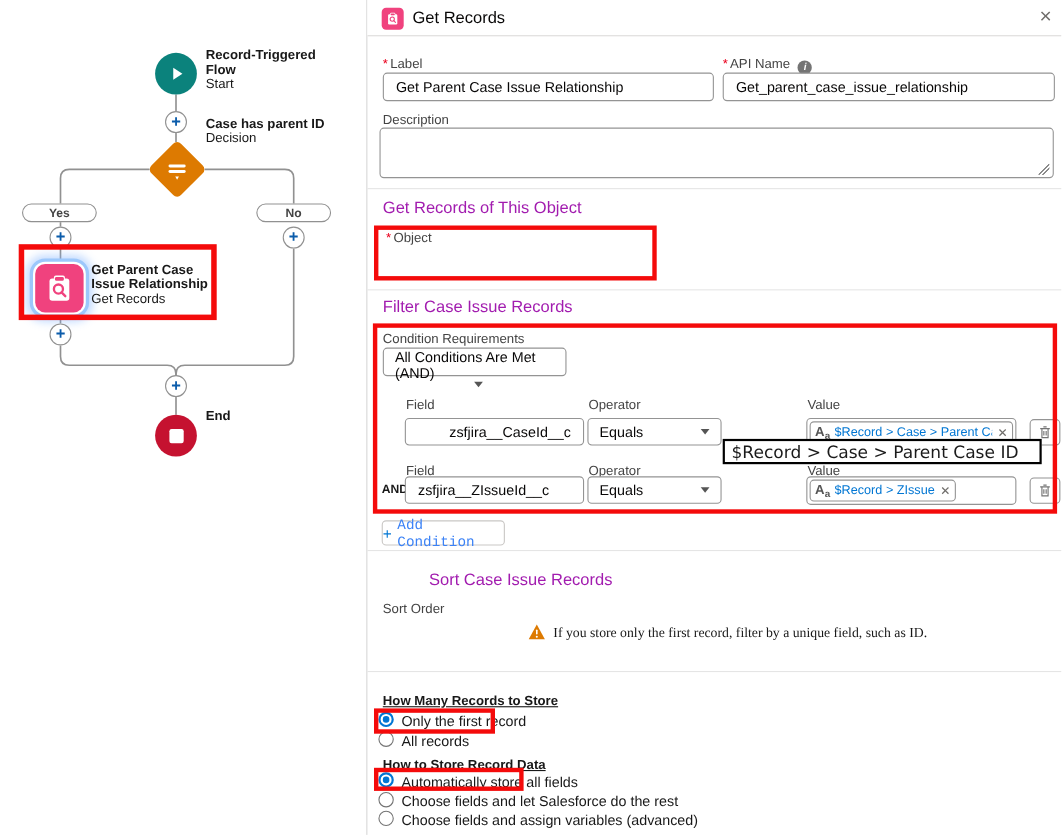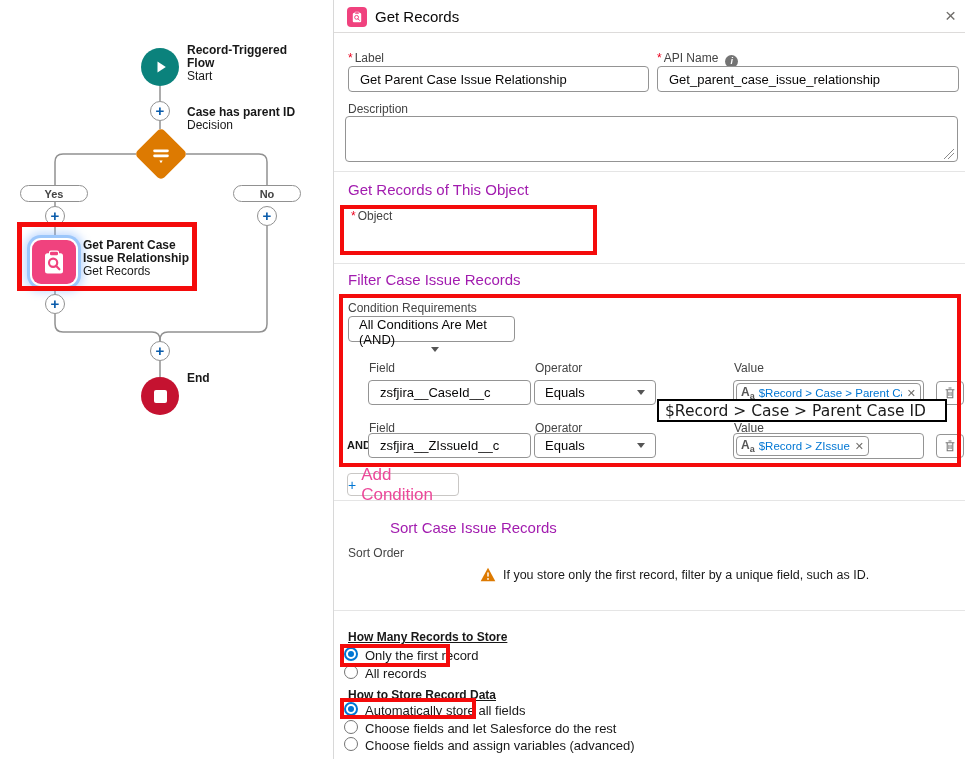--- a/index.html
+++ b/index.html
@@ -43,22 +43,22 @@
   .pill.fit{flex:0 1 auto;}
   .aa{font-size:12px;color:#555;font-weight:bold;flex:none;line-height:1;}
   .aa .sub{font-size:9px;vertical-align:-3px;font-weight:bold;}
   .pill-txt{font-size:11.5px;color:#0176D3;margin-left:4px;white-space:nowrap;overflow:hidden;}
   .pill-x{font-size:11px;color:#706E6B;margin-left:auto;padding-left:5px;cursor:pointer;flex:none;}
   .trash-btn{position:absolute;width:28px;height:24px;border:1px solid #949494;border-radius:4px;background:#fff;display:flex;align-items:center;justify-content:center;cursor:pointer;}
   .and-lbl{position:absolute;font-size:11px;font-weight:bold;color:#181818;}
   .tooltip{position:absolute;left:323px;top:399px;width:290px;height:23px;background:#fff;border:2px solid #000;z-index:40;display:flex;align-items:center;padding:0 6px;font-family:"DejaVu Sans",sans-serif;font-size:15.5px;color:#1a1a1a;white-space:nowrap;overflow:hidden;}
   .add-btn{position:absolute;left:13px;top:473px;width:112px;height:23px;border:1px solid #C9C7C5;border-radius:4px;background:#fff;display:flex;align-items:center;justify-content:center;gap:5px;cursor:pointer;}
   .add-btn .p{color:#0176D3;font-size:14px;line-height:1;}
-  .add-btn .l{color:#ec4899;font-size:17px;}
-  .warn-row{position:absolute;display:flex;align-items:flex-start;gap:7px;}
+  .add-btn .l{color:#3b82f6;font-size:13px;font-family:Liberation Mono, monospace;}
+  .warn-row{position:absolute;display:flex;align-items:flex-start;gap:7px;font-family:Liberation Serif, serif;}
   .warn-txt{font-size:12.5px;color:#181818;padding-top:1px;}
   .grp-lbl{position:absolute;font-size:12px;font-weight:bold;color:#181818;text-decoration:underline;}
   .radio{position:absolute;width:14px;height:14px;border-radius:50%;border:1px solid #747474;background:#fff;cursor:pointer;}
   .radio.selected{border:2px solid #0176D3;}
   .radio.selected::after{content:'';position:absolute;inset:2px;border-radius:50%;background:#0176D3;}
   .radio-lbl{position:absolute;font-size:13px;color:#181818;}
 </style>
 </head>
 <body>
 
@@ -185,21 +185,21 @@
   <div class="flabel" style="left:14px;top:301px;">Condition Requirements</div>
   <div class="ddown" style="left:14px;top:316px;width:167px;flex-direction:column;">
     <span>All Conditions Are Met (AND)</span>
     <span class="caret"></span>
   </div>
 
   <div class="flabel" style="left:35px;top:361px;">Field</div>
   <div class="flabel" style="left:201px;top:361px;">Operator</div>
   <div class="flabel" style="left:400px;top:361px;">Value</div>
 
-  <input class="tinput" style="left: 34px; top: 380px; width: 163px; height: 25px;" readonly="" value="zsfjira__CaseId__c">
+  <input class="tinput" style="left: 34px; top: 380px; width: 163px; height: 25px; text-align: right;" readonly="" value="zsfjira__CaseId__c">
   <div class="ddown" style="left:200px;top:380px;width:122px;height:25px;">
     <span>Equals</span>
     <span class="caret"></span>
   </div>
   <div class="valbox" style="left:399px;top:380px;width:191px;">
     <div class="pill">
       <span class="aa"><span>A</span><span class="sub">a</span></span>
       <span class="pill-txt">$Record &gt; Case &gt; Parent Ca...</span>
       <span class="pill-x">✕</span>
     </div>

